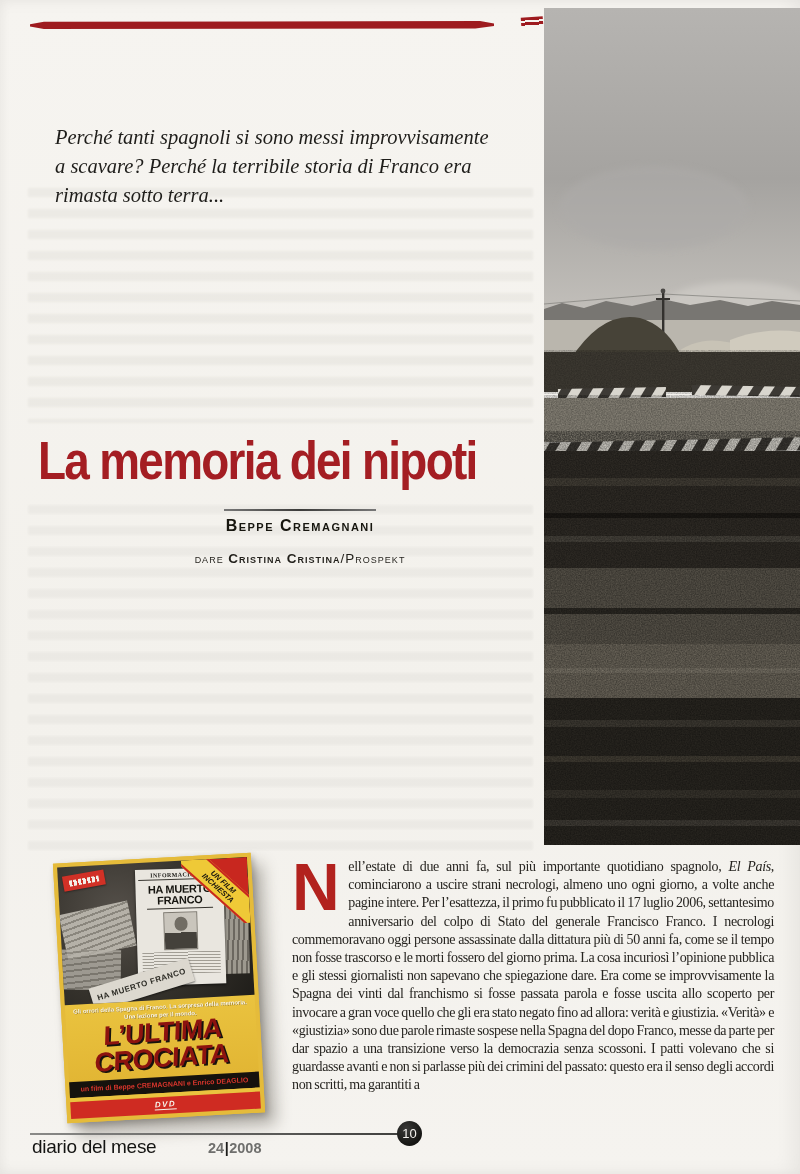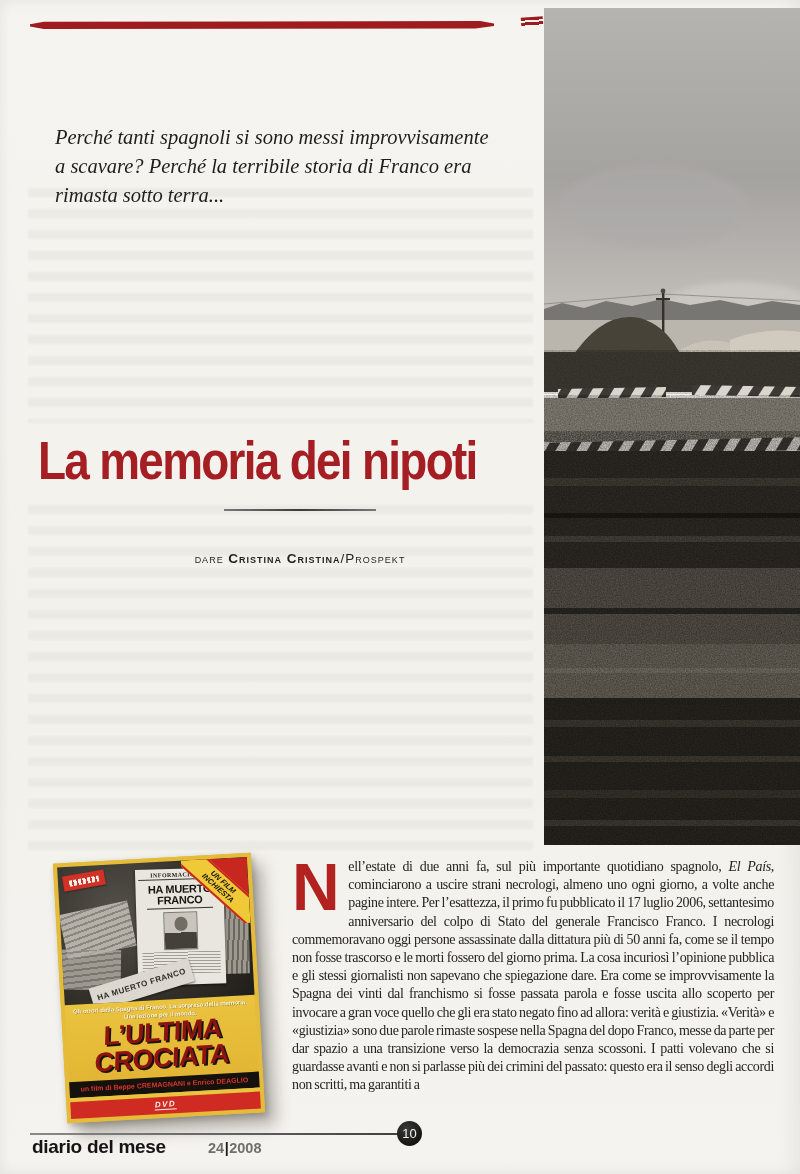--- a/index.html
+++ b/index.html
@@ -107,21 +107,21 @@
        font-size:8px;letter-spacing:1.5px;border-bottom:1px solid #f6f3ea;line-height:1.1;}
 
   
   .footer-rule{position:absolute;left:30px;top:1133px;width:374px;height:1.5px;z-index:2;
        background:linear-gradient(90deg,#8a8a88,#3f3f3d);}
   .page-badge{position:absolute;left:397px;top:1121px;width:25px;height:25px;border-radius:50%;z-index:3;
        background:radial-gradient(circle at 38% 32%,#3a3a38,#151513 70%);
        color:#f4f2ee;display:flex;align-items:center;justify-content:center;
        font-family:Liberation Sans, sans-serif;font-size:13px;}
   .footer-brand{position:absolute;left:32px;top:1136px;z-index:2;font-family:"Liberation Sans",sans-serif;
-       font-weight:bold;font-size:19px;letter-spacing:-.3px;color:#141412;}
+       font-weight:normal;font-size:19px;letter-spacing:-.3px;color:#141412;}
   .footer-issue{position:absolute;left:208px;top:1140px;z-index:2;font-family:"Liberation Sans",sans-serif;
        font-weight:bold;font-size:14.5px;color:#6f6f6d;}
   .footer-issue .sep{color:#1c1c1a;padding:0 .5px;}
 </style>
 </head>
 <body>
 
 <div class="page">
 
   <div class="ghost ghost-a"></div>
@@ -194,20 +194,21 @@
 
       <rect x="0" y="443" width="256" height="394" filter="url(#grain)" opacity=".55"></rect>
     </svg>
   </figure>
 
   <blockquote class="quote">Perché tanti spagnoli si sono messi improvvisamente a scavare? Perché la terribile storia di Franco era rimasta sotto terra...</blockquote>
 
   <h1 class="headline">La memoria dei nipoti</h1>
 
   <div class="byline-rule"></div>
+  <div class="byline">Beppe Cremagnani</div>
 
   <div class="credit">
     <span class="credit-label">dare</span><span class="credit-name">Cristina Cristina</span><span class="credit-agency">/Prospekt</span>
   </div>
 
   <div class="dvd">
     <div class="dvd-inner">
       <div class="dvd-photo">
         <div class="stack stack1"></div>
         <div class="stack stack2"></div>

